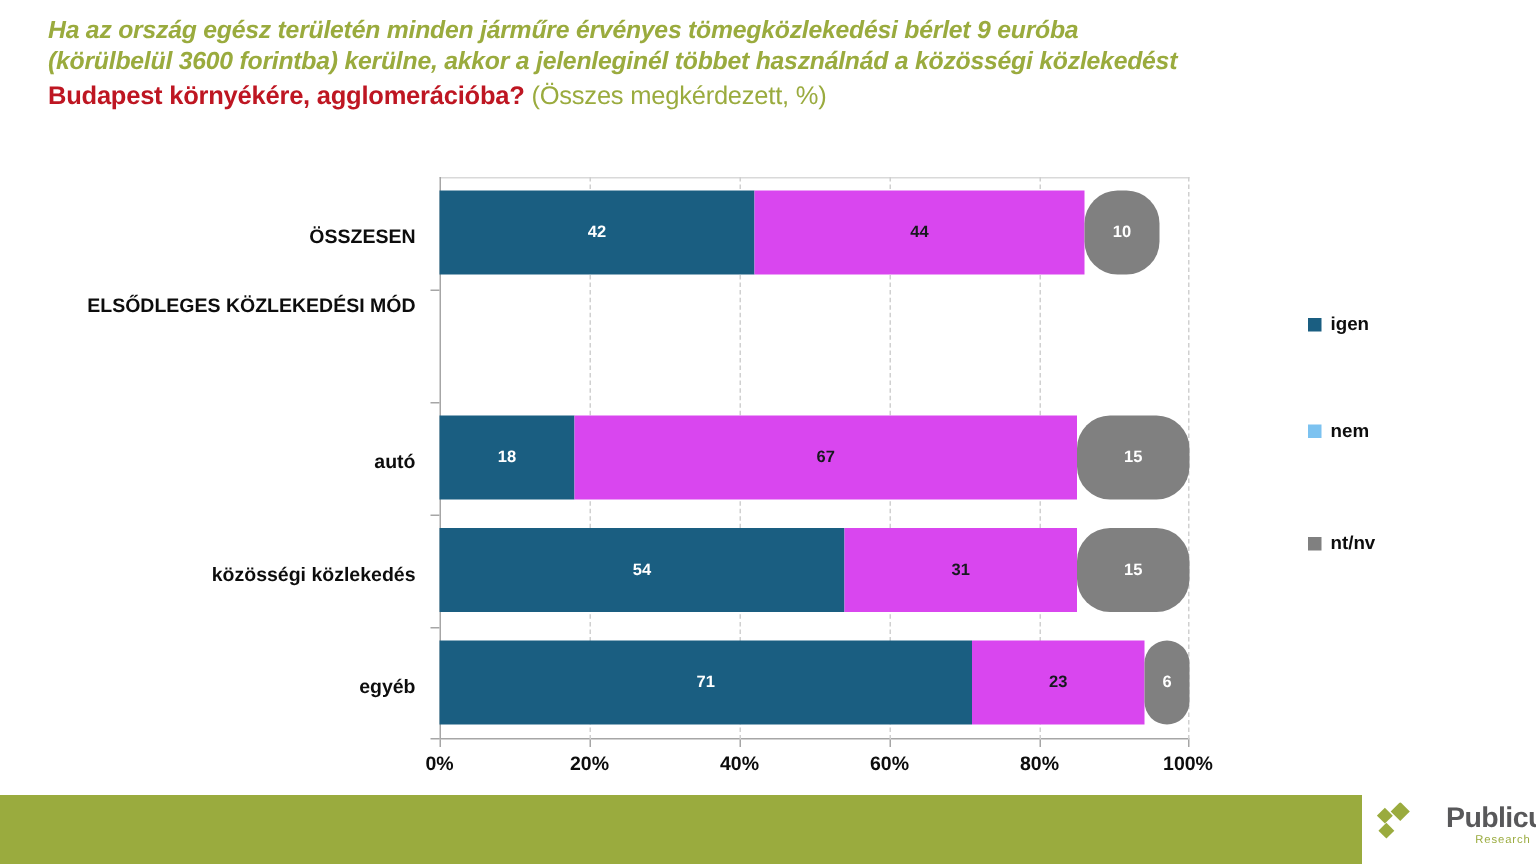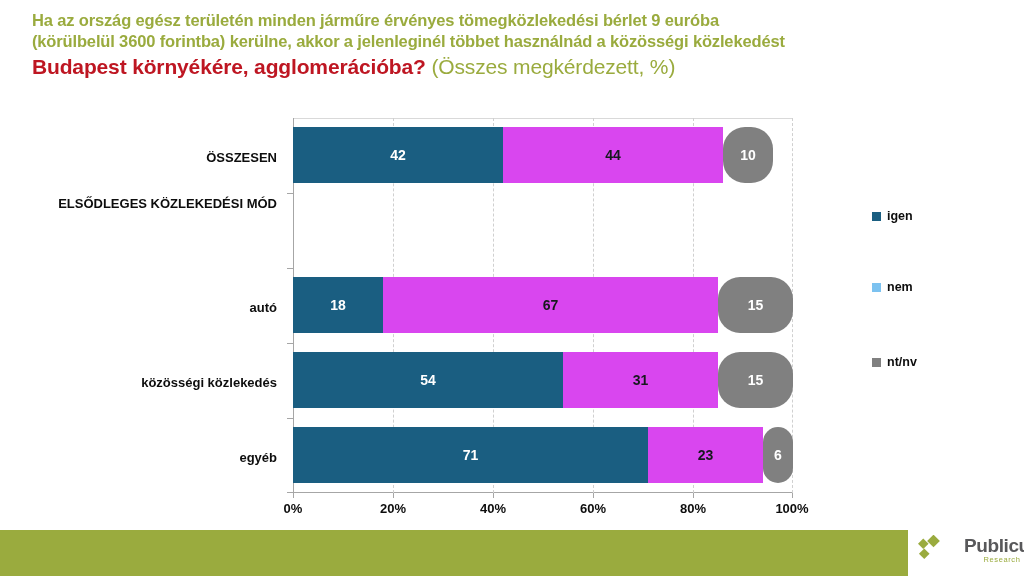--- a/index.html
+++ b/index.html
@@ -22,23 +22,24 @@
     top: 10px;
     width: 900px;
     line-height: 1.30;
   }
   .title-line {
     font-size: 16.5px;
     font-weight: bold;
     color: #9AAB3E;
     letter-spacing: -0.15px;
     white-space: nowrap;
+    font-style: italic;
   }
   .title-line-3 {
-    font-size: 21px;
+    font-size: 17px;
     letter-spacing: -0.15px;
     white-space: nowrap;
   }
   .title-highlight {
     color: #BE1622;
     font-weight: bold;
   }
   .title-sub {
     color: #9AAB3E;
     font-weight: normal;
@@ -105,21 +106,21 @@
     left: 0px;
     height: 56px;
     width: 500px;
     display: flex;
   }
   .seg {
     height: 100%;
     display: flex;
     align-items: center;
     justify-content: center;
-    font-size: 14px;
+    font-size: 11px;
     font-weight: bold;
     box-sizing: border-box;
   }
   .seg-igen  { background: #1A5E81; color: #ffffff; }
   .seg-nem   { background: #d946ef; color: #16191d; }
   .seg-ntnv  { background: #808080; color: #ffffff; border-radius: 22px; }
 
   
   .cat-label {
     position: absolute;

